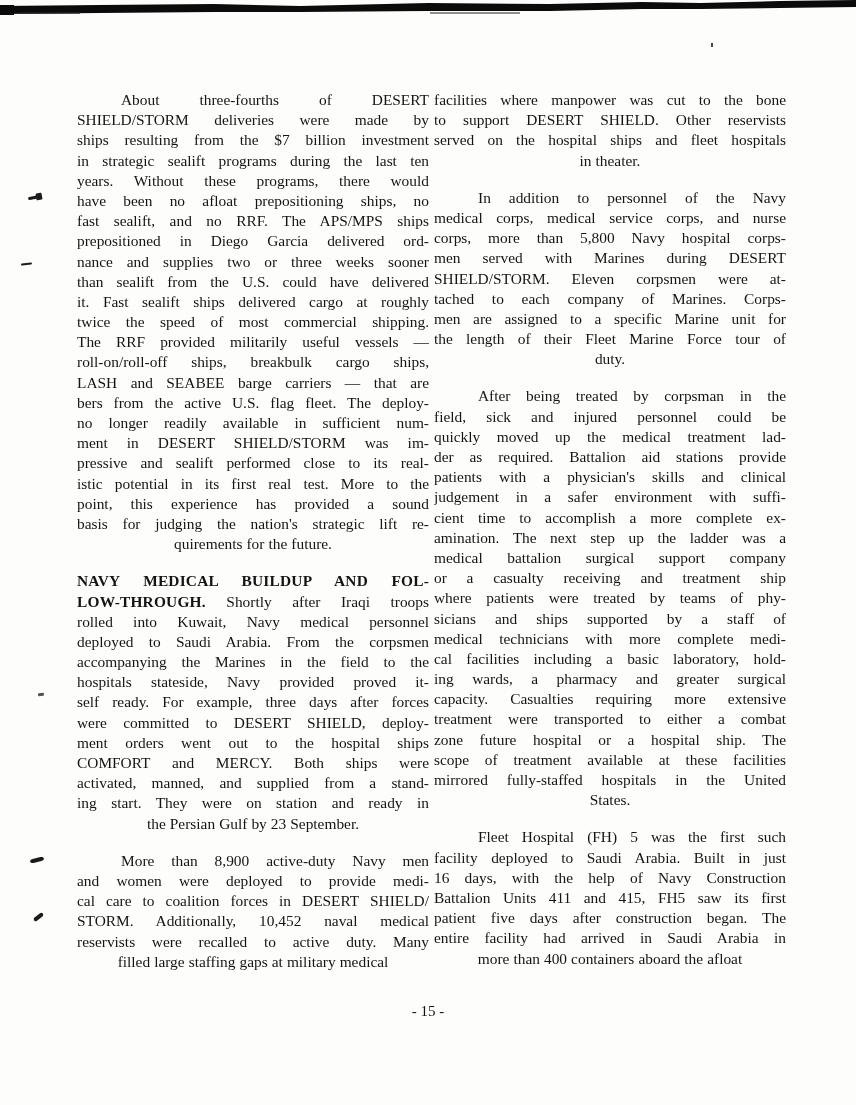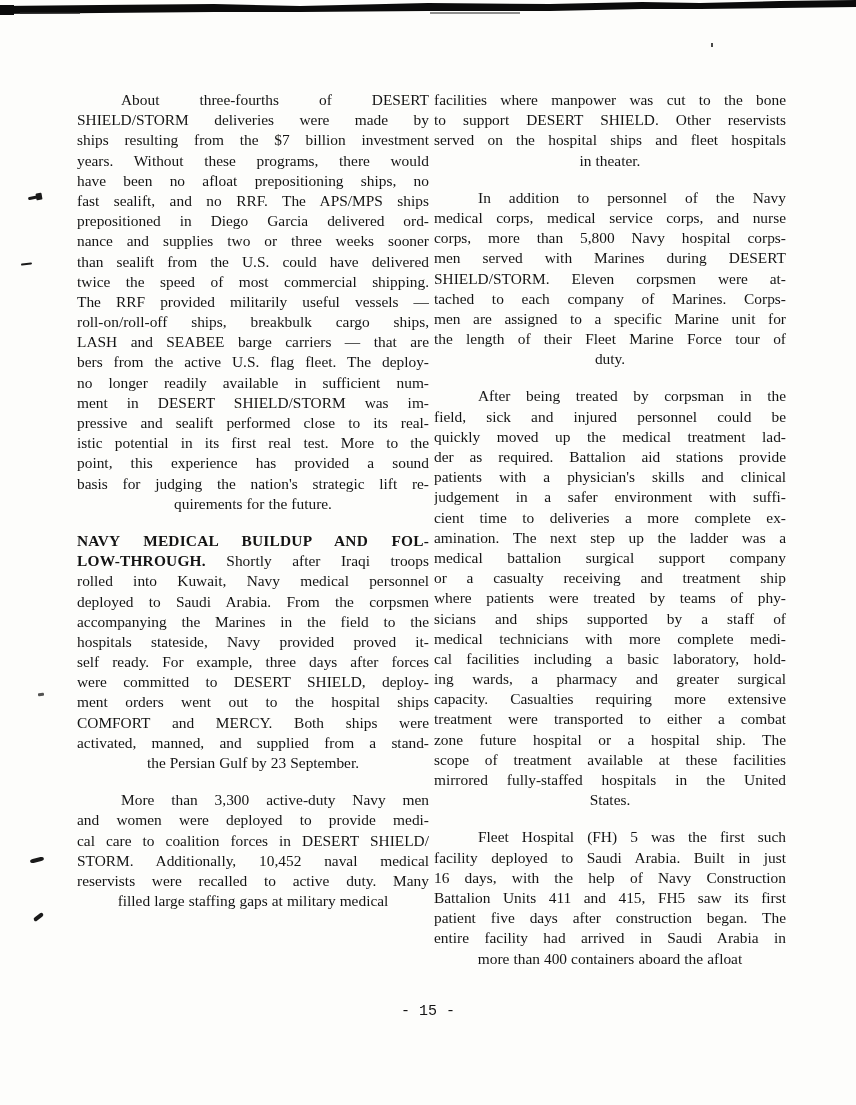--- a/index.html
+++ b/index.html
@@ -34,21 +34,20 @@
   .line.last { text-align: center; }
   .para.indent .line:first-child { text-indent: 44px; }
   .b { font-weight: bold; letter-spacing: 0.2px; margin-top: 9px; }
   .footer {
     position: absolute;
     top: 1003px;
     left: 0;
     width: 856px;
     text-align: center;
     font-size: 15px;
-    font-family: Liberation Mono, monospace;
   }
   
   .artifact { position: absolute; background: #1a1a1a; }
   .a1 { left: 28px; top: 196px; width: 13px; height: 3px; transform: rotate(-12deg); border-radius: 2px; }
   .a1b { left: 36px; top: 193px; width: 6px; height: 7px; transform: rotate(-10deg); border-radius: 1px; }
   .a2 { left: 21px; top: 263px; width: 11px; height: 2px; transform: rotate(-7deg); border-radius: 1px; }
   .a3 { left: 38px; top: 693px; width: 6px; height: 3px; transform: rotate(-5deg); border-radius: 1px; opacity: 0.75; }
   .a4 { left: 30px; top: 858px; width: 14px; height: 4px; transform: rotate(-14deg); border-radius: 3px / 2px; }
   .a5 { left: 33px; top: 915px; width: 11px; height: 4px; transform: rotate(-38deg); border-radius: 2px; }
   .a6 { left: 711px; top: 43px; width: 2px; height: 4px; opacity: 0.8; }
@@ -72,26 +71,28 @@
   <div class="artifact a4"></div>
   <div class="artifact a5"></div>
   <div class="artifact a6"></div>
 
   <div class="cols">
     <div class="col" id="col-left">
         <div class="para indent">
           <div class="line j"><span>About  three-fourths  of  DESERT</span></div>
           <div class="line j"><span>SHIELD/STORM  deliveries  were  made  by</span></div>
           <div class="line j"><span>ships resulting from the $7 billion investment</span></div>
+          <div class="line j"><span>in strategic sealift programs during the last ten</span></div>
           <div class="line j"><span>years.  Without these programs, there would</span></div>
           <div class="line j"><span>have been no afloat prepositioning ships, no</span></div>
           <div class="line j"><span>fast  sealift, and no RRF.  The APS/MPS ships</span></div>
           <div class="line j"><span>prepositioned in Diego Garcia delivered ord-</span></div>
           <div class="line j"><span>nance and supplies two or three weeks sooner</span></div>
           <div class="line j"><span>than sealift from the U.S. could have delivered</span></div>
+          <div class="line j"><span>it.  Fast sealift ships delivered cargo at roughly</span></div>
           <div class="line j"><span>twice the speed of most commercial shipping.</span></div>
           <div class="line j"><span>The RRF provided militarily useful vessels —</span></div>
           <div class="line j"><span>roll-on/roll-off ships,  breakbulk  cargo  ships,</span></div>
           <div class="line j"><span>LASH and SEABEE barge carriers — that are</span></div>
           <div class="line j"><span>bers from the active U.S. flag fleet. The deploy-</span></div>
           <div class="line j"><span>no longer readily available in sufficient num-</span></div>
           <div class="line j"><span>ment  in  DESERT  SHIELD/STORM  was  im-</span></div>
           <div class="line j"><span>pressive and sealift performed close to its real-</span></div>
           <div class="line j"><span>istic potential in its first real test.  More to the</span></div>
           <div class="line j"><span>point,  this  experience  has  provided  a  sound</span></div>
@@ -103,24 +104,25 @@
           <div class="line j"><span class="b">LOW-THROUGH.</span><span>  Shortly after Iraqi troops</span></div>
           <div class="line j"><span>rolled  into  Kuwait,  Navy  medical  personnel</span></div>
           <div class="line j"><span>deployed to Saudi Arabia.  From the corpsmen</span></div>
           <div class="line j"><span>accompanying the Marines in the field to the</span></div>
           <div class="line j"><span>hospitals stateside, Navy provided proved it-</span></div>
           <div class="line j"><span>self ready.  For example, three days after forces</span></div>
           <div class="line j"><span>were committed to DESERT SHIELD, deploy-</span></div>
           <div class="line j"><span>ment  orders  went  out  to  the  hospital  ships</span></div>
           <div class="line j"><span>COMFORT  and  MERCY.    Both  ships  were</span></div>
           <div class="line j"><span>activated, manned, and supplied from a stand-</span></div>
+          <div class="line j"><span>ing start.   They were on station and ready in</span></div>
           <div class="line last"><span>the Persian Gulf by 23 September.</span></div>
         </div>
         <div class="para indent">
-          <div class="line j"><span>More than 3,300 active-duty Navy men</span></div>
+          <div class="line j"><span>More than 8,900 active-duty Navy men</span></div>
           <div class="line j"><span>and women were deployed to provide medi-</span></div>
           <div class="line j"><span>cal care to coalition forces in DESERT SHIELD/</span></div>
           <div class="line j"><span>STORM.   Additionally,  10,452  naval  medical</span></div>
           <div class="line j"><span>reservists were recalled to active duty.  Many</span></div>
           <div class="line last"><span>filled  large  staffing  gaps  at  military  medical</span></div>
         </div>
       </div>
     <div class="col" id="col-right">
         <div class="para">
           <div class="line j"><span>facilities where manpower was cut to the bone</span></div>
@@ -139,21 +141,21 @@
           <div class="line j"><span>the length of their Fleet Marine Force tour of</span></div>
           <div class="line last"><span>duty.</span></div>
         </div>
         <div class="para indent">
           <div class="line j"><span>After being treated by corpsman in the</span></div>
           <div class="line j"><span>field,  sick  and  injured  personnel  could  be</span></div>
           <div class="line j"><span>quickly moved up the medical treatment lad-</span></div>
           <div class="line j"><span>der as required.  Battalion aid stations provide</span></div>
           <div class="line j"><span>patients  with  a  physician's  skills  and  clinical</span></div>
           <div class="line j"><span>judgement in a safer environment with suffi-</span></div>
-          <div class="line j"><span>cient time to deliveries a more complete ex-</span></div>
+          <div class="line j"><span>cient time to accomplish a more complete ex-</span></div>
           <div class="line j"><span>amination.  The next step up the ladder was a</span></div>
           <div class="line j"><span>medical  battalion  surgical  support  company</span></div>
           <div class="line j"><span>or  a  casualty  receiving  and  treatment  ship</span></div>
           <div class="line j"><span>where patients were treated by teams of phy-</span></div>
           <div class="line j"><span>sicians  and  ships  supported  by  a  staff  of</span></div>
           <div class="line j"><span>medical technicians with more complete medi-</span></div>
           <div class="line j"><span>cal facilities including a basic laboratory, hold-</span></div>
           <div class="line j"><span>ing  wards,  a  pharmacy  and  greater  surgical</span></div>
           <div class="line j"><span>capacity.  Casualties requiring more extensive</span></div>
           <div class="line j"><span>treatment were transported to either a combat</span></div>

